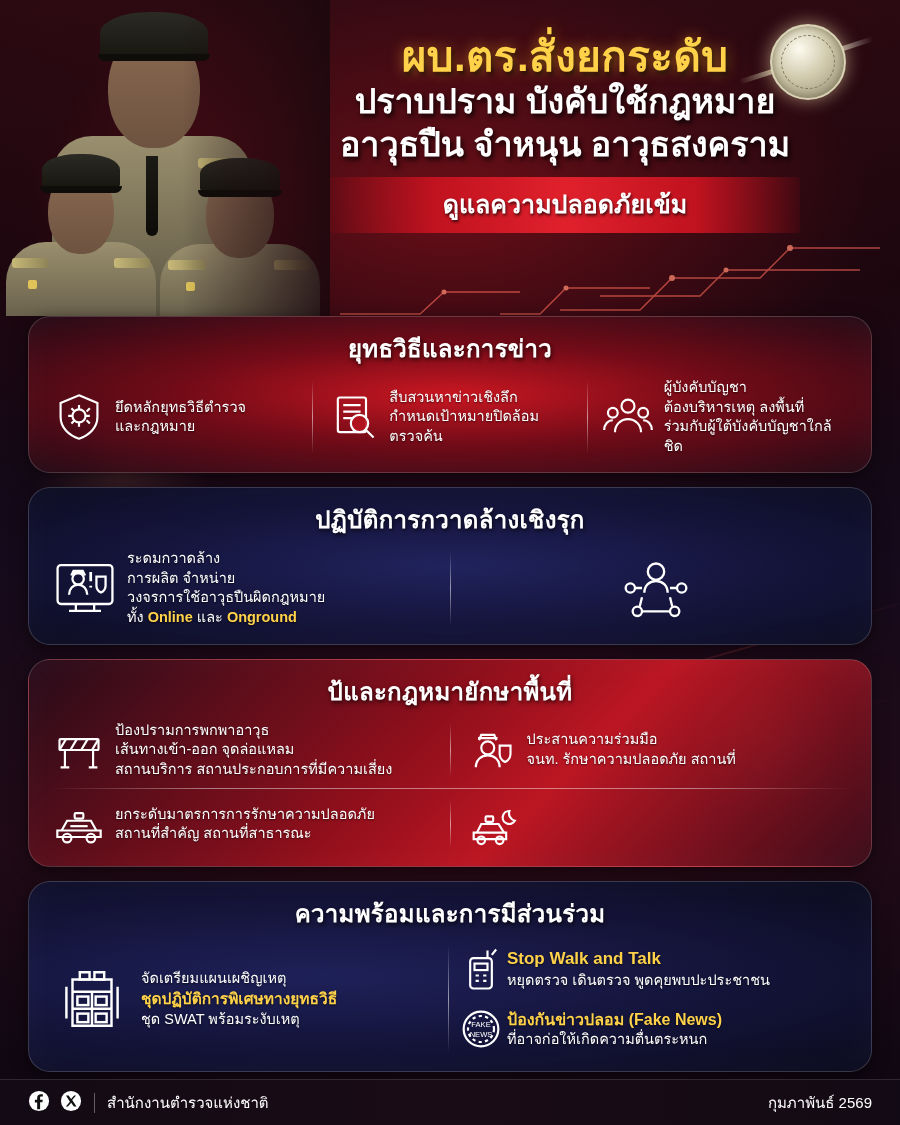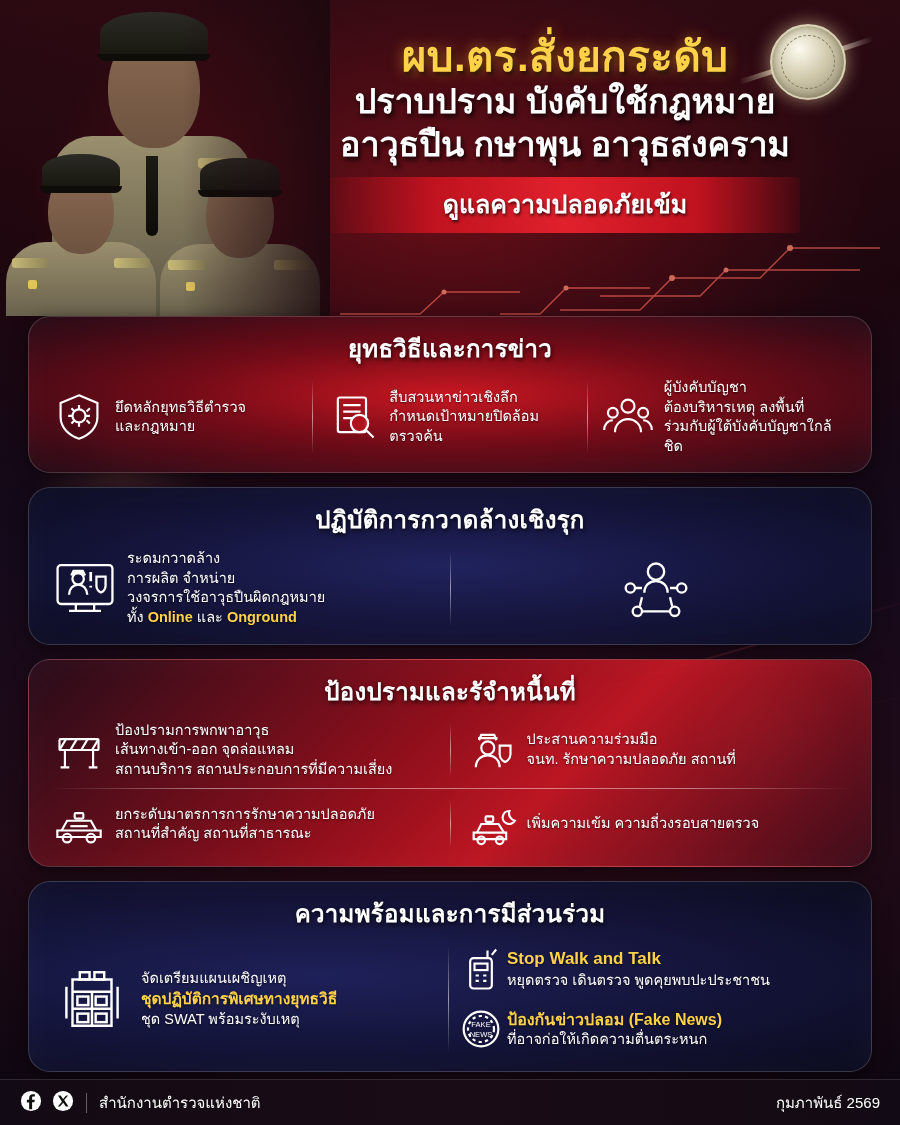--- a/index.html
+++ b/index.html
@@ -212,21 +212,21 @@
   .phone-badge {
     width: 19px; height: 19px; border-radius: 50%;
     background: #fff; display:inline-flex; align-items:center; justify-content:center;
     flex: 0 0 auto;
   }
   .footer {
     position: absolute; left: 0; bottom: 0;
     width: 900px; height: 46px;
     background: linear-gradient(90deg,#120a14 0%, #1a0c16 50%, #120a14 100%);
     border-top: 1px solid rgba(255,255,255,0.12);
-    display: flex; align-items: center; padding: 0 20px;
+    display: flex; align-items: center; padding: 0 28px;
   }
   .f-icons { display:flex; align-items:center; gap: 10px; }
   .f-sep { width:1px; height:20px; background: rgba(255,255,255,0.35); margin: 0 12px; }
   .f-org { color: #fff; font-size: 15px; }
   .f-date { margin-left: auto; color: #fff; font-size: 15px; }
 </style>
 </head>
 <body>
 
 <div class="page">
@@ -270,21 +270,21 @@
         <div class="p-head" style="left:46px; top:12px; width:68px; height:88px;"></div>
         <div class="p-cap" style="left:40px; top:0px; width:80px; height:34px;"></div>
         <div class="p-cap-brim" style="left:38px; top:32px; width:84px;"></div>
         <div class="p-badge" style="left:26px; top:124px;"></div>
       </div>
     </div>
 
     <div class="header-text">
       <div class="h-line1">ผบ.ตร.สั่งยกระดับ</div>
       <div class="h-line2">ปราบปราม บังคับใช้กฎหมาย</div>
-      <div class="h-line3">อาวุธปืน กษาพุน อาวุธสงคราม</div>
+      <div class="h-line3">อาวุธปืน จำหนุน อาวุธสงคราม</div>
       <div class="h-banner">ดูแลความปลอดภัยเข้ม</div>
     </div>
 
     <div class="seal-bar"></div>
     <div class="seal">
         <div class="inner"></div>
       </div>
 
     <svg class="circuit" viewBox="0 0 900 90" preserveAspectRatio="none">
       <g stroke="#ff6a5a" stroke-width="1.4" fill="none" opacity="0.85">
@@ -392,21 +392,21 @@
               <circle cx="14" cy="50" r="4"></circle>
                 <circle cx="46" cy="50" r="4"></circle>
               <path d="M12 30h6M42 30h6M18 38l-2 8M42 38l2 8M18 50h24"></path>
             </svg>
           </div>
         </div>
       </div>
     </div>
 
     <div class="card red2">
-      <div class="card-title">ป้องปรามและรัจำหนื้นที่</div>
+      <div class="card-title">ป้และกฎหมายักษาพื้นที่</div>
       <div class="row">
         <div class="col">
           <div class="ico">
             <svg viewBox="0 0 48 48" fill="none" stroke="#fff" stroke-width="2">
               <rect x="6" y="14" width="36" height="10" rx="1"></rect>
               <path d="M12 14l-6 10M22 14l-6 10M32 14l-6 10M42 14l-6 10"></path>
               <path d="M11 24v16M37 24v16M7 40h8M33 40h8"></path>
             </svg>
           </div>
           <div class="txt">
@@ -455,23 +455,20 @@
         <div class="col">
           <div class="ico">
             <svg viewBox="0 0 48 48" fill="none" stroke="#fff" stroke-width="2">
               <path d="M8 32h30v6H8z"></path>
               <path d="M11 32l4-8h16l5 8"></path>
               <rect x="19" y="17" width="7" height="5" rx="1"></rect>
               <circle cx="15" cy="39" r="3.5"></circle>
                 <circle cx="32" cy="39" r="3.5"></circle>
               <path d="M41 12a6 6 0 1 0 5 9 7 7 0 0 1-5-9z"></path>
             </svg>
-          </div>
-          <div class="txt">
-            <div>เพิ่มความเข้ม ความถี่วงรอบสายตรวจ</div>
           </div>
         </div>
       </div>
     </div>
 
     <div class="card navy2">
       <div class="card-title">ความพร้อมและการมีส่วนร่วม</div>
       <div class="row">
         <div class="col">
           <div class="ico" style="width:78px;height:78px">

